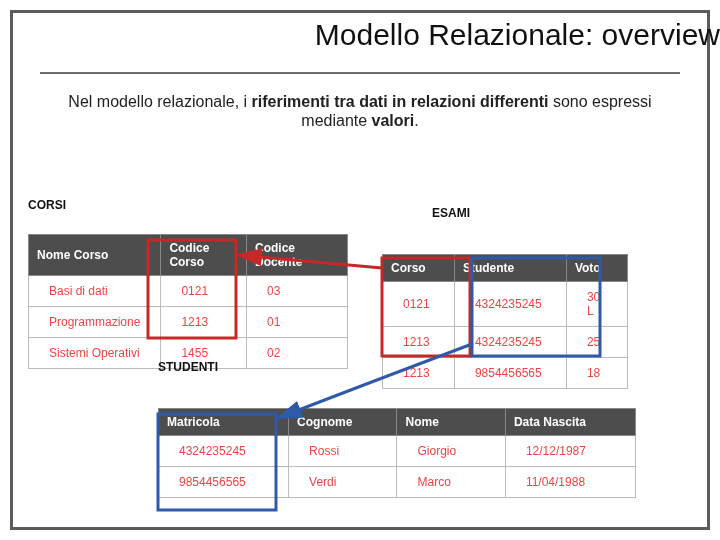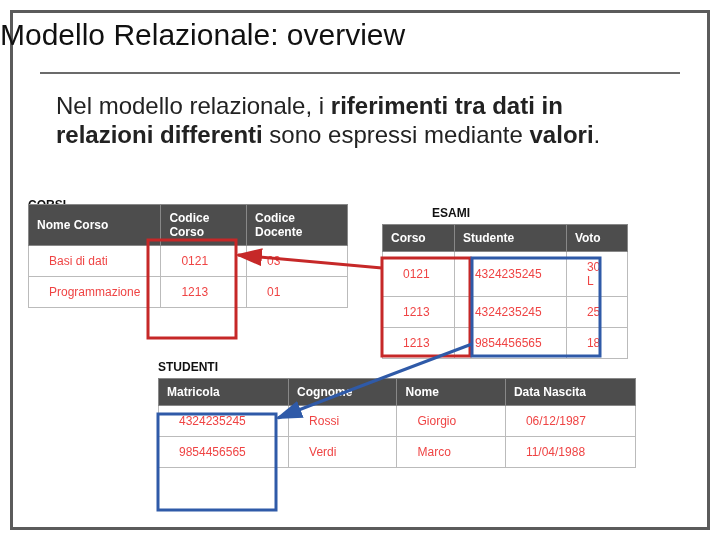--- a/index.html
+++ b/index.html
@@ -20,40 +20,42 @@
   }
   .inner-top {
     position: absolute;
     top: 72px; left: 40px; right: 40px;
     border-top: 2px solid #6b6b6b;
   }
   h1.title {
     position: absolute;
     top: 18px; left: 0; right: 0;
     margin: 0;
-    text-align: left;
+    text-align: right;
     font-size: 30px;
     font-weight: 400;
     color: #111;
   }
   .lead {
     position: absolute;
     top: 92px;
     left: 56px;
     right: 56px;
-    font-size: 24px;
+    font-size: 16px;
     line-height: 1.2;
+    text-align: center;
   }
   .lead b { font-weight: 700; }
 
   
   .tbl {
     position: absolute;
     border-collapse: collapse;
     font-size: 12px;
+    margin-top: 30px;
   }
   .tbl th {
     background: #4d4d4d;
     color: #fff;
     font-weight: 700;
     text-align: left;
     padding: 6px 8px;
     border: 1px solid #888;
   }
   .tbl td {
@@ -124,20 +126,25 @@
   <tbody id="corsi-body">
       <tr>
         <td>Basi di dati</td>
         <td>0121</td>
         <td>03</td>
       </tr>
       <tr>
         <td>Programmazione</td>
         <td>1213</td>
         <td>01</td>
+      </tr>
+      <tr>
+        <td>Sistemi Operativi</td>
+        <td>1455</td>
+        <td>02</td>
       </tr>
     </tbody>
 </table>
 
 <div class="label" id="lbl-esami">ESAMI</div>
 <table class="tbl" id="tbl-esami">
   <colgroup>
       <col class="c1">
       <col class="c2">
       <col class="c3">
@@ -182,21 +189,21 @@
     <th>Cognome</th>
     <th>Nome</th>
     <th>Data Nascita</th>
   </tr>
     </thead>
   <tbody id="studenti-body">
       <tr>
         <td>4324235245</td>
         <td>Rossi</td>
         <td>Giorgio</td>
-        <td>06/12/1987</td>
+        <td>12/12/1987</td>
       </tr>
       <tr>
         <td>9854456565</td>
         <td>Verdi</td>
         <td>Marco</td>
         <td>11/04/1988</td>
       </tr>
     </tbody>
 </table>
 

